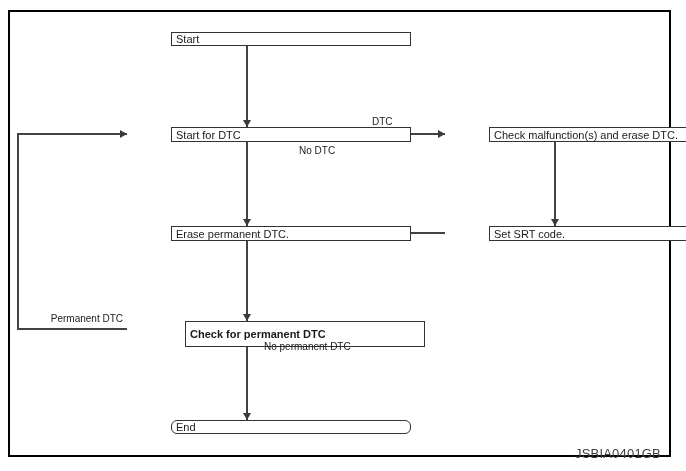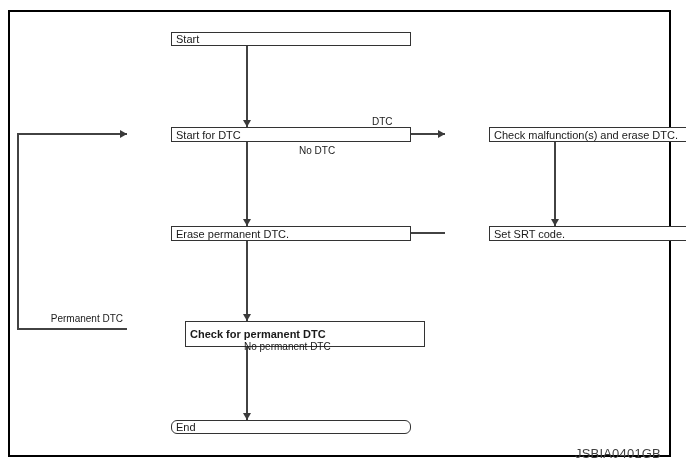--- a/index.html
+++ b/index.html
@@ -112,17 +112,17 @@
   <div class="node" style="left:127px; top:127px; width:240px; height:15px;">Start for DTC</div>
   <div class="node" style="left:445px; top:127px; width:221px; height:15px;">Check malfunction(s) and erase DTC.</div>
   <div class="node" style="left:127px; top:226px; width:240px; height:15px;">Erase permanent DTC.</div>
   <div class="node" style="left:445px; top:226px; width:221px; height:15px;">Set SRT code.</div>
   <div class="node" style="left:141px; top:321px; width:240px; height:26px;font-weight:bold;">Check for permanent DTC</div>
   <div class="node" style="left:127px; top:420px; width:240px; height:14px;border-radius:6px;">End</div>
 
   <div class="elabel" style="left:372px; top:116px;">DTC</div>
   <div class="elabel" style="left:252px; top:145px;padding-left:47px;">No DTC</div>
   <div class="elabel ralign" style="left:30px;  top:313px; width:93px;">Permanent DTC</div>
-  <div class="elabel" style="left:244px; top:341px;">No permanent DTC</div>
+  <div class="elabel" style="left:264px; top:341px;">No permanent DTC</div>
 
   <div class="watermark">JSBIA0401GB</div>
 
 </div>
 
 </body></html>

